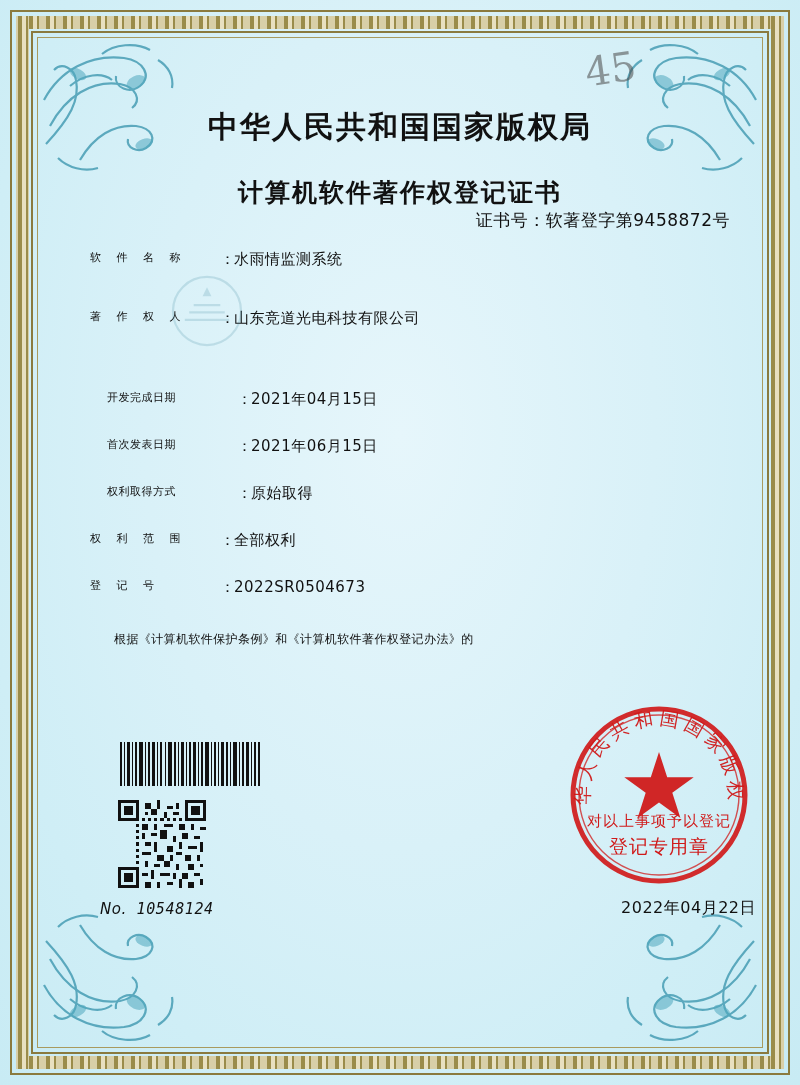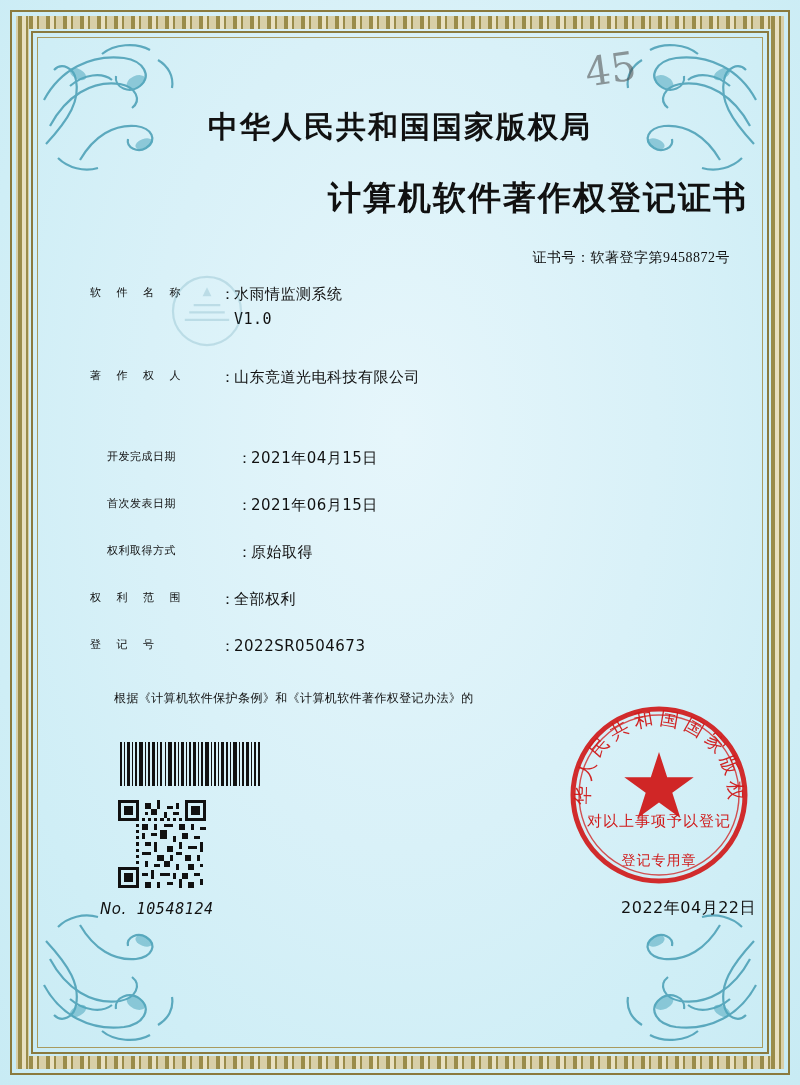--- a/index.html
+++ b/index.html
@@ -59,36 +59,34 @@
   .title1{
     text-align:center;
     font-family:"DejaVu Serif","Liberation Serif",serif;
     font-weight:bold;
     font-size:30px;
     letter-spacing:2px;
     color:#111;
     margin-top:55px;
   }
   .title2{
-    text-align:right;
+    text-align:center;
     font-family:Liberation Serif, serif;
     font-weight:bold;
-    font-size:33px;
+    font-size:25px;
     letter-spacing:2px;
     color:#111;
     margin-top:28px;
   }
   .cert-no{
     text-align:right;
-    font-size:14px;
+    font-size:17px;
     color:#111;
-    margin-top:28px;
     padding-right:18px;
     letter-spacing:.5px;
-    font-family:Liberation Serif, serif;
   }
 
   .fields{margin-top:18px;padding-left:38px;font-size:0;}
   .row{
     font-size:15px;
     color:#111;
     display:flex;
     align-items:flex-start;
     margin-bottom:6px;
   }
@@ -139,21 +137,21 @@
 
   
   .seal{
     position:absolute;right:46px;top:700px;
     width:190px;height:190px;
   }
   .seal-text-top,.seal-text-bot{
     position:absolute;left:0;right:0;text-align:center;color:#d01a1a;
   }
   .seal-line1{top:112px;font-size:15px;letter-spacing:1px;}
-  .seal-line2{top:152px;font-size:14px;letter-spacing:1px;}
+  .seal-line2{top:134px;font-size:19px;letter-spacing:1px;}
 
   
   .emblem{
     position:absolute;left:118px;top:222px;width:74px;height:74px;
     opacity:.18;
   }
   .handwriting{
     position:absolute;right:112px;top:-6px;
     font-family:"DejaVu Serif","Liberation Serif",serif;
     font-size:40px;color:#4a4a4a;opacity:.55;
@@ -256,21 +254,20 @@
       <path d="M50 18 L56 30 H44 Z" fill="#2f7f96"></path>
     </svg>
 
     <div class="fields">
 
       <div class="row">
         <span class="lbl">软 件 名 称</span>
         <span class="colon">：</span>
         <span class="val">
           <span>水雨情监测系统</span>
-          <span class="v2">V1.0</span>
         </span>
       </div>
 
       <div class="gap-lg"></div>
 
       <div class="row">
         <span class="lbl">著 作 权 人</span>
         <span class="colon">：</span>
         <span class="val">山东竞道光电科技有限公司</span>
       </div>

